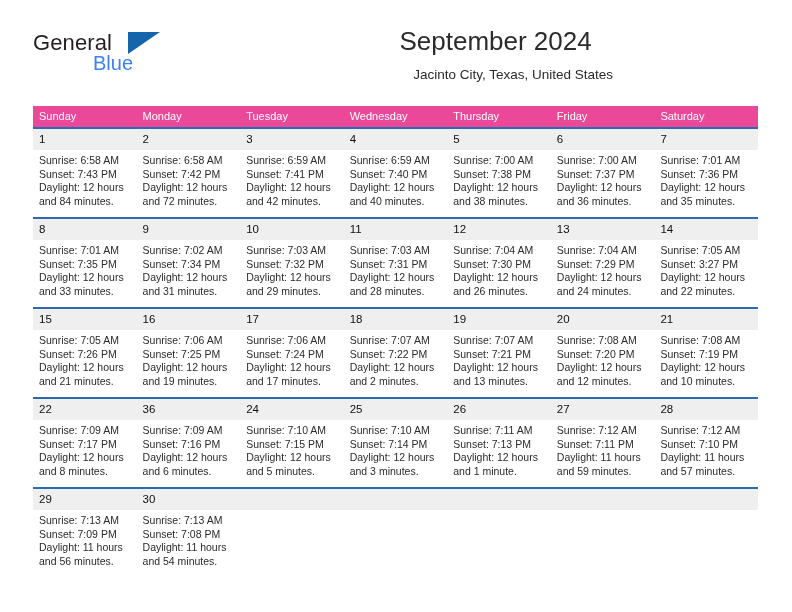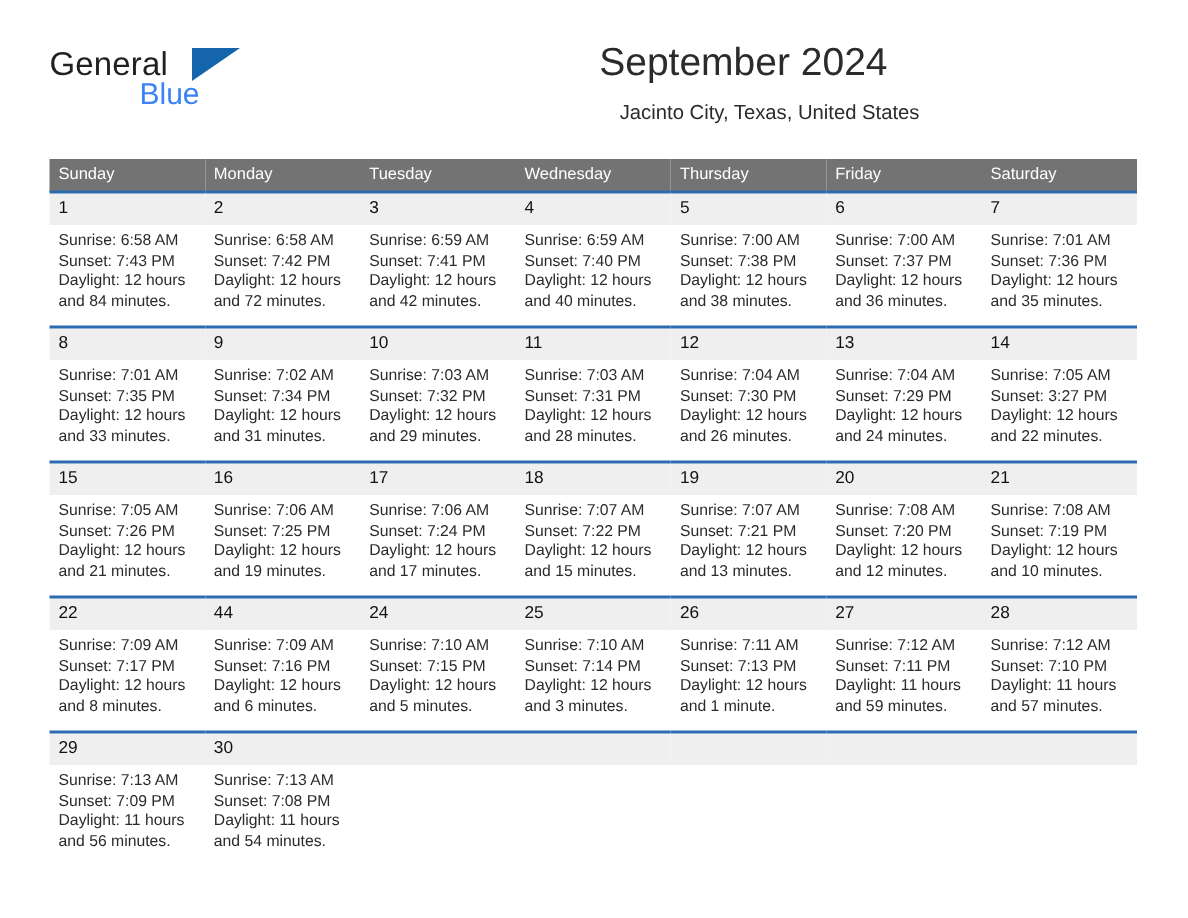--- a/index.html
+++ b/index.html
@@ -86,21 +86,21 @@
   
   .calendar {
     position: absolute;
     left: 33px;
     top: 106px;
     width: 725px;
     border-collapse: collapse;
     table-layout: fixed;
   }
   .calendar th {
-    background: #737373;
+    background: #ec4899;
     color: #ffffff;
     font-size: 11px;
     font-weight: normal;
     text-align: left;
     padding: 4px 0 5px 6px;
     height: 12px;
     line-height: 12px;
   }
   .calendar td {
     vertical-align: top;
@@ -322,21 +322,21 @@
             <div>Daylight: 12 hours</div>
             <div>and 17 minutes.</div>
           </div>
         </td>
         <td>
           <div class="daynum">18</div>
           <div class="dayinfo">
             <div>Sunrise: 7:07 AM</div>
             <div>Sunset: 7:22 PM</div>
             <div>Daylight: 12 hours</div>
-            <div>and 15 minutes.</div>
+            <div>and 2 minutes.</div>
           </div>
         </td>
         <td>
           <div class="daynum">19</div>
           <div class="dayinfo">
             <div>Sunrise: 7:07 AM</div>
             <div>Sunset: 7:21 PM</div>
             <div>Daylight: 12 hours</div>
             <div>and 13 minutes.</div>
           </div>
@@ -365,21 +365,21 @@
         <td>
           <div class="daynum">22</div>
           <div class="dayinfo">
             <div>Sunrise: 7:09 AM</div>
             <div>Sunset: 7:17 PM</div>
             <div>Daylight: 12 hours</div>
             <div>and 8 minutes.</div>
           </div>
         </td>
         <td>
-          <div class="daynum">44</div>
+          <div class="daynum">36</div>
           <div class="dayinfo">
             <div>Sunrise: 7:09 AM</div>
             <div>Sunset: 7:16 PM</div>
             <div>Daylight: 12 hours</div>
             <div>and 6 minutes.</div>
           </div>
         </td>
         <td>
           <div class="daynum">24</div>
           <div class="dayinfo">

